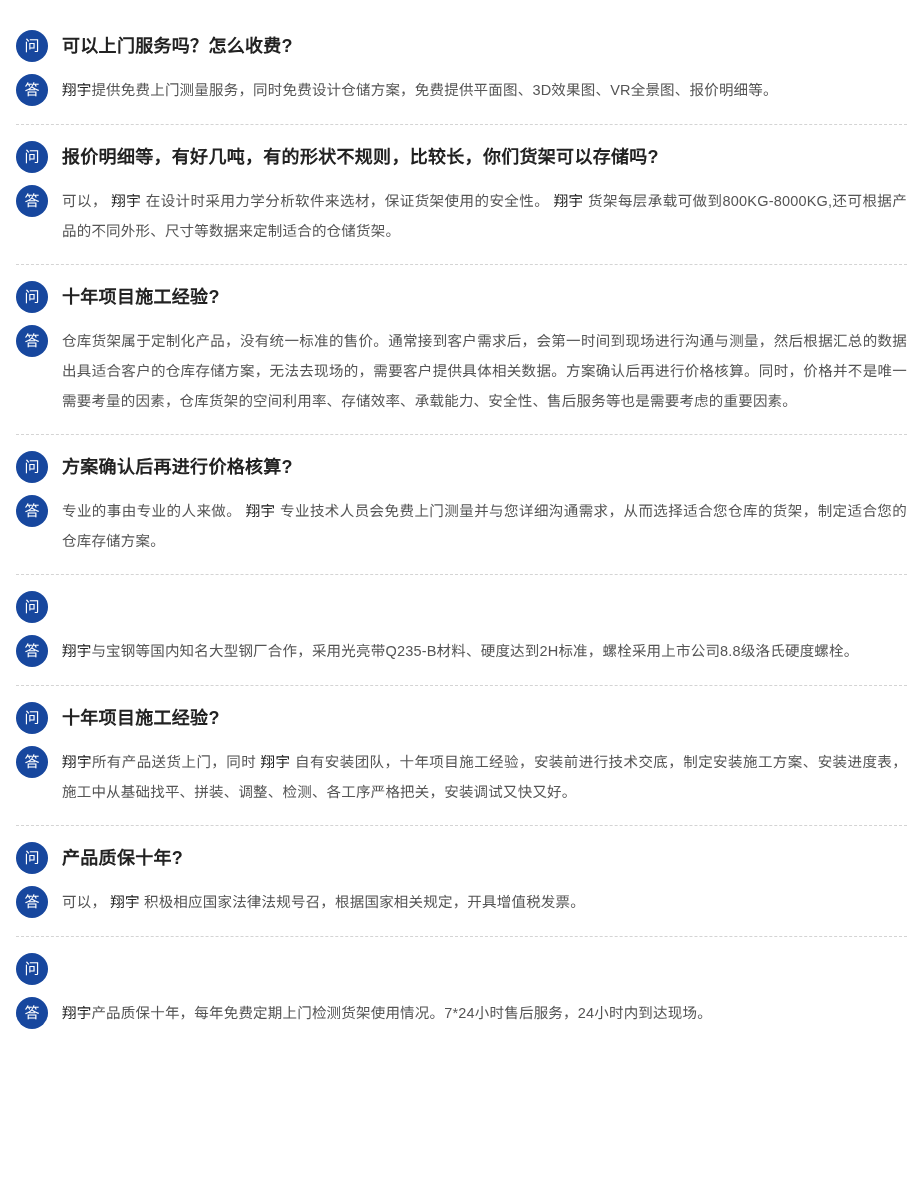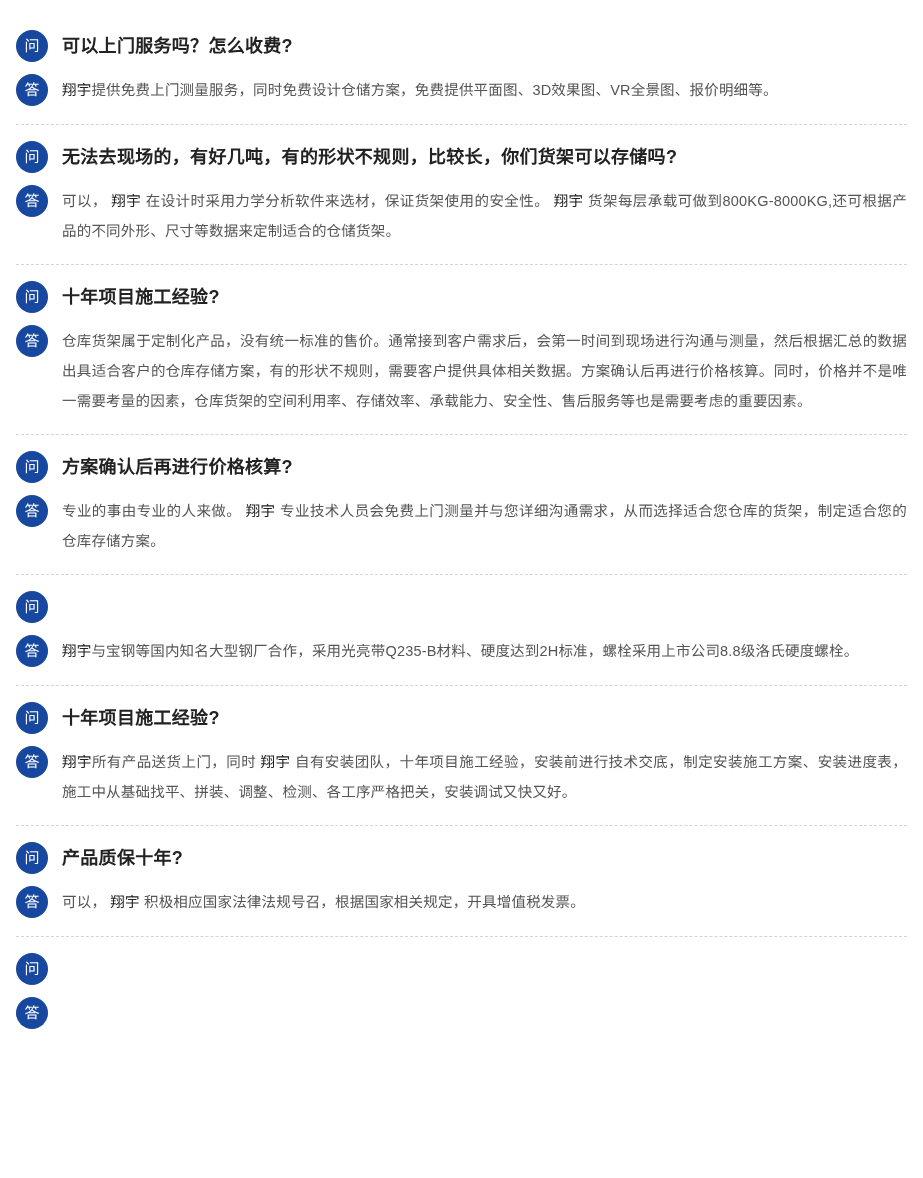--- a/index.html
+++ b/index.html
@@ -93,38 +93,38 @@
             <div class="badge">答</div>
             <div class="a-text"><b>翔宇</b>提供免费上门测量服务，同时免费设计仓储方案，免费提供平面图、3D效果图、VR全景图、报价明细等。</div>
           </div>
         </div>
       </div>
       <div class="faq-item">
         <div class="divider"></div>
         <div class="qa-block">
           <div class="row q-row">
             <div class="badge">问</div>
-            <div class="q-text">无法去现场的，有好几吨，有的形状不规则，比较长，你们货架可以存储吗?</div>
+            <div class="q-text">报价明细等，有好几吨，有的形状不规则，比较长，你们货架可以存储吗?</div>
           </div>
           <div class="row a-row">
             <div class="badge">答</div>
             <div class="a-text">可以，<b>&nbsp;翔宇&nbsp;</b>在设计时采用力学分析软件来选材，保证货架使用的安全性。<b>&nbsp;翔宇&nbsp;</b>货架每层承载可做到800KG-8000KG,还可根据产品的不同外形、尺寸等数据来定制适合的仓储货架。</div>
           </div>
         </div>
       </div>
       <div class="faq-item">
         <div class="divider"></div>
         <div class="qa-block">
           <div class="row q-row">
             <div class="badge">问</div>
             <div class="q-text">十年项目施工经验?</div>
           </div>
           <div class="row a-row">
             <div class="badge">答</div>
-            <div class="a-text">仓库货架属于定制化产品，没有统一标准的售价。通常接到客户需求后，会第一时间到现场进行沟通与测量，然后根据汇总的数据出具适合客户的仓库存储方案，有的形状不规则，需要客户提供具体相关数据。方案确认后再进行价格核算。同时，价格并不是唯一需要考量的因素，仓库货架的空间利用率、存储效率、承载能力、安全性、售后服务等也是需要考虑的重要因素。</div>
+            <div class="a-text">仓库货架属于定制化产品，没有统一标准的售价。通常接到客户需求后，会第一时间到现场进行沟通与测量，然后根据汇总的数据出具适合客户的仓库存储方案，无法去现场的，需要客户提供具体相关数据。方案确认后再进行价格核算。同时，价格并不是唯一需要考量的因素，仓库货架的空间利用率、存储效率、承载能力、安全性、售后服务等也是需要考虑的重要因素。</div>
           </div>
         </div>
       </div>
       <div class="faq-item">
         <div class="divider"></div>
         <div class="qa-block">
           <div class="row q-row">
             <div class="badge">问</div>
             <div class="q-text">方案确认后再进行价格核算?</div>
           </div>
@@ -173,17 +173,18 @@
         </div>
       </div>
       <div class="faq-item">
         <div class="divider"></div>
         <div class="qa-block">
           <div class="row q-row">
             <div class="badge">问</div>
           </div>
           <div class="row a-row">
             <div class="badge">答</div>
+            <div class="a-text"><b>翔宇</b>产品质保十年，每年免费定期上门检测货架使用情况。7*24小时售后服务，24小时内到达现场。</div>
           </div>
         </div>
       </div>
     </div>
 </div>
 
 </body></html>

